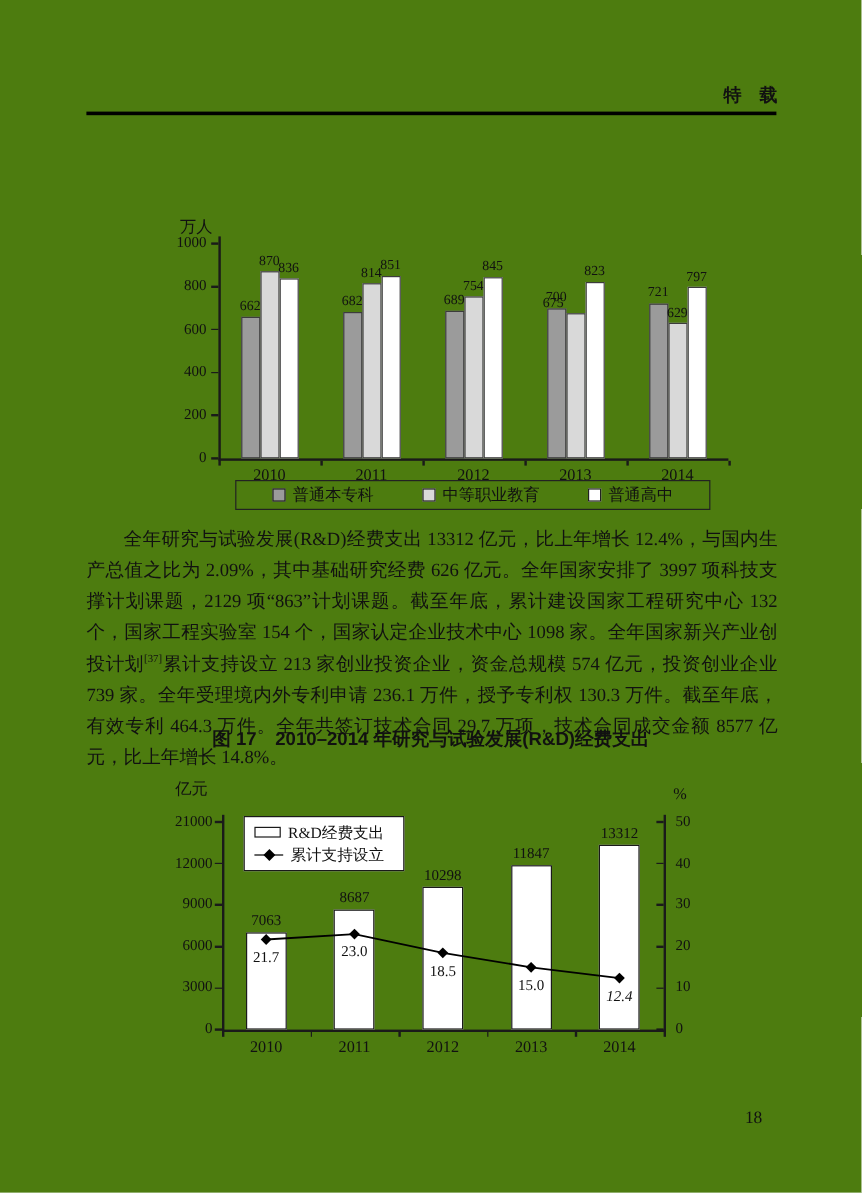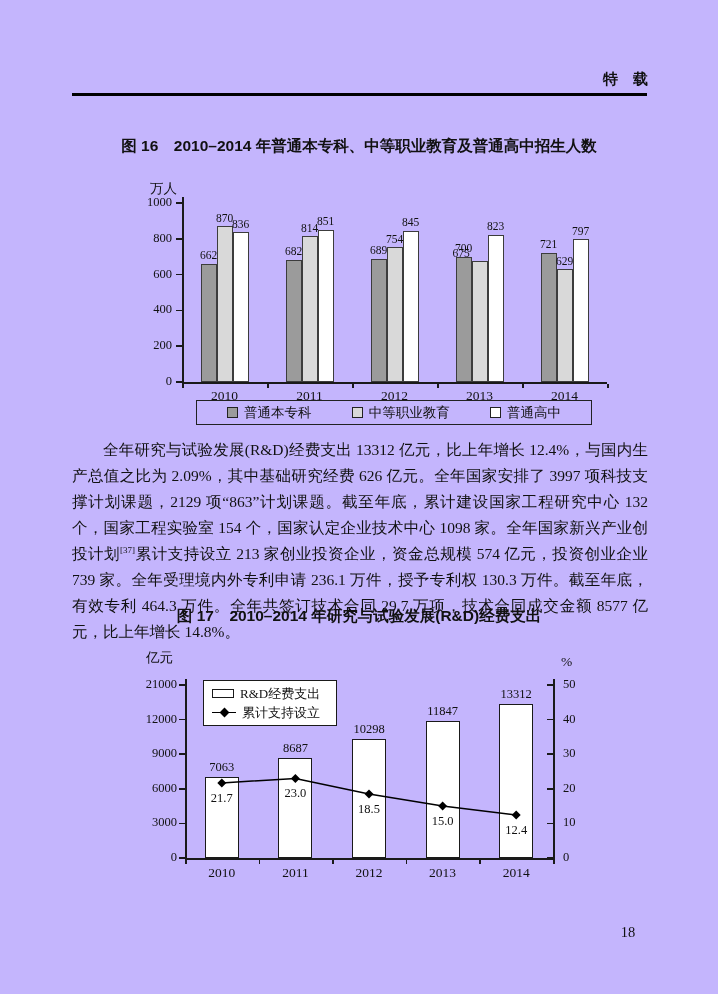--- a/index.html
+++ b/index.html
@@ -1,16 +1,16 @@
 <!DOCTYPE html>
 <html><head>
 <meta charset="utf-8">
 <style>
   html,body{margin:0;padding:0;background:#ffffff;}
-  .page{position:relative;width:718px;height:994px;background:#c4b5fd;overflow:hidden;
+  .page{position:relative;width:718px;height:994px;background:#4d7c0f;overflow:hidden;
         font-family:"Liberation Serif","DejaVu Serif",serif;color:#111;}
   .header-label{position:absolute;top:70px;left:0;width:648px;text-align:right;
         font-size:15px;font-weight:bold;}
   .header-rule{position:absolute;left:72px;top:93px;width:575px;height:2.5px;background:#000;}
   .fig-title{position:absolute;left:0;width:718px;text-align:center;font-weight:bold;font-size:15.5px;
         font-family:"Liberation Sans","DejaVu Sans",sans-serif;}
   #t16{top:136px;} #t17{top:606px;}
   .body-text{position:absolute;left:72px;top:437px;width:576px;margin:0;font-size:15.5px;
         line-height:26px;text-align:justify;text-indent:2em;}
   .body-text sup{font-size:9px;line-height:0;vertical-align:super;}
@@ -40,21 +40,20 @@
   .lineicon .hl{position:absolute;left:0;top:3.5px;width:24px;height:1.5px;background:#000;}
   .lineicon .dm{position:absolute;left:8.5px;top:0.5px;width:7px;height:7px;background:#000;transform:rotate(45deg);}
 </style>
 </head>
 <body>
 
 <div class="page">
   <div class="header-label">特　载</div>
   <div class="header-rule"></div>
 
-  <div class="fig-title" id="t16">图 16　2010–2014 年普通本专科、中等职业教育及普通高中招生人数</div>
   <div class="chart" id="chart16">
       <div class="axlab" style="left: 10px; top: 2px;">万人</div>
       <div class="axis" style="left: 42px; top: 19px; width: 2px; height: 187px;"></div>
       <div class="axis" style="left: 36px; top: 203.25px; width: 6px; height: 1.5px;"></div>
       <div class="ticklab" style="left: 0px; top: 196px; width: 32px;">0</div>
       <div class="axis" style="left: 36px; top: 167.45px; width: 6px; height: 1.5px;"></div>
       <div class="ticklab" style="left: 0px; top: 160.2px; width: 32px;">200</div>
       <div class="axis" style="left: 36px; top: 131.65px; width: 6px; height: 1.5px;"></div>
       <div class="ticklab" style="left: 0px; top: 124.4px; width: 32px;">400</div>
       <div class="axis" style="left: 36px; top: 95.85px; width: 6px; height: 1.5px;"></div>
@@ -180,21 +179,21 @@
         <path d="M 81.8 135.418 L 86.3 139.918 L 81.8 144.418 L 77.3 139.918 Z" fill="#000"></path>
         <path d="M 155.39999999999998 130.92000000000002 L 159.89999999999998 135.42000000000002 L 155.39999999999998 139.92000000000002 L 150.89999999999998 135.42000000000002 Z" fill="#000"></path>
         <path d="M 229 146.49 L 233.5 150.99 L 229 155.49 L 224.5 150.99 Z" fill="#000"></path>
         <path d="M 302.59999999999997 158.6 L 307.09999999999997 163.1 L 302.59999999999997 167.6 L 298.09999999999997 163.1 Z" fill="#000"></path>
         <path d="M 376.2 167.596 L 380.7 172.096 L 376.2 176.596 L 371.7 172.096 Z" fill="#000"></path>
       </svg>
       <div class="vlabel2" style="left: 56.8px; top: 147.918px; width: 50px;">21.7</div>
       <div class="vlabel2" style="left: 130.4px; top: 143.42px; width: 50px;">23.0</div>
       <div class="vlabel2" style="left: 204px; top: 158.99px; width: 50px;">18.5</div>
       <div class="vlabel2" style="left: 277.6px; top: 171.1px; width: 50px;">15.0</div>
-      <div class="vlabel2" style="left: 351.2px; top: 180.096px; width: 50px;">12.4</div>
+      <div class="vlabel2" style="left: 351.2px; top: 180.096px; width: 50px; font-style: italic;">12.4</div>
       <div class="legend17" style="left: 63px; top: 37px; width: 134px;">
         <div class="lrow">
           <span class="swbar"></span>
           <span>R&amp;D经费支出</span>
         </div>
         <div class="lrow">
           <span class="lineicon">
             <span class="hl"></span>
             <span class="dm"></span>
           </span>

